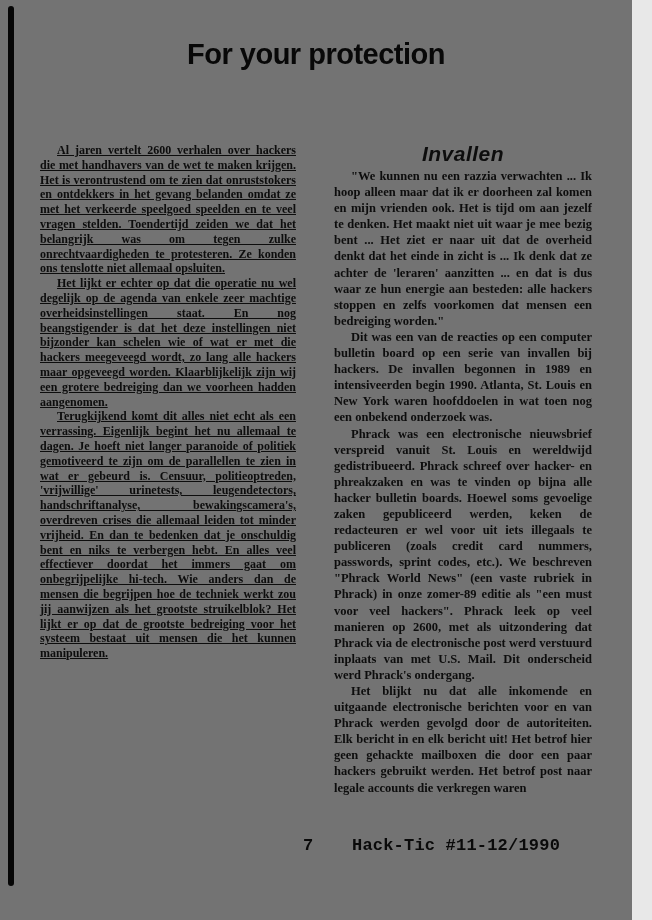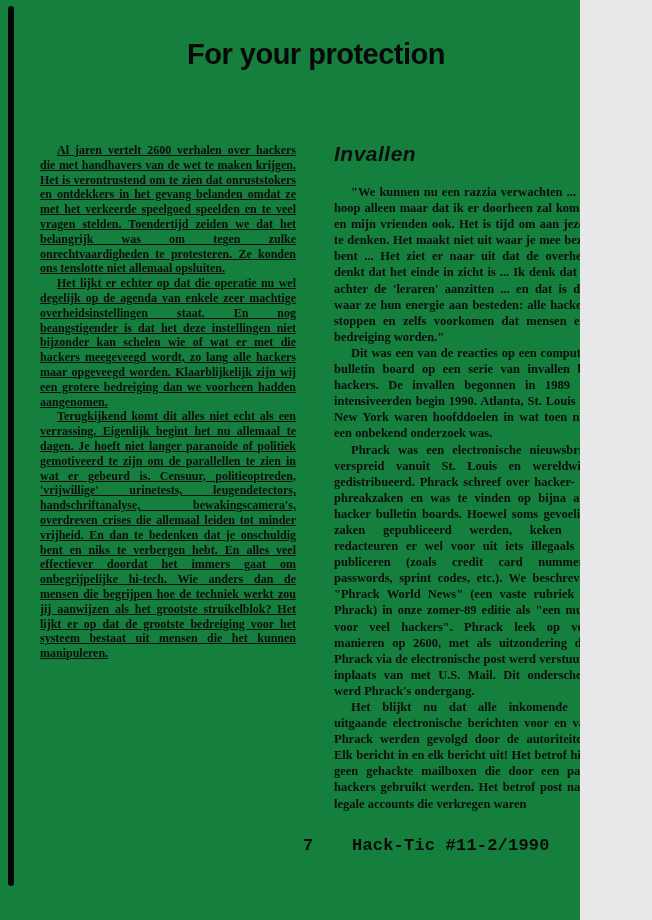--- a/index.html
+++ b/index.html
@@ -3,22 +3,22 @@
 <meta charset="utf-8">
 <style>
   html, body { margin: 0; padding: 0; }
   body {
     width: 652px; height: 920px;
     background: #e8e8e8;
     font-family: "Liberation Serif", serif;
   }
   .page {
     position: relative;
-    width: 580px; height: 920px;
-    background: #15803d;
+    width: 632px; height: 920px;
+    background: #737373;
     overflow: hidden;
     color: #0d0d0d;
   }
   
   .scan-edge-bar {
     position: absolute;
     left: 8px; top: 6px;
     width: 6px; height: 880px;
     background: #060606;
     border-radius: 3px;
@@ -65,23 +65,23 @@
   }
   .body-par {
     margin: 0;
     text-indent: 17px;
   }
   .section-heading {
     font-family: "Liberation Sans", sans-serif;
     font-style: italic;
     font-weight: 700;
     font-size: 21px;
-    text-align: left;
+    text-align: center;
     line-height: 22px;
-    margin-bottom: 19px;
+    margin-bottom: 3px;
     letter-spacing: 0.5px;
   }
   .footer-pagenum {
     position: absolute;
     left: 303px; top: 836px;
     font-family: "Liberation Mono", "DejaVu Sans Mono", monospace;
     font-weight: 700;
     font-size: 17px;
     color: #0a0a0a;
   }
@@ -117,15 +117,15 @@
     <div>
         <p class="body-par">"We kunnen nu een razzia verwachten ... Ik hoop alleen maar dat ik er doorheen zal komen en mijn vrienden ook. Het is tijd om aan jezelf te denken. Het maakt niet uit waar je mee bezig bent ... Het ziet er naar uit dat de overheid denkt dat het einde in zicht is ... Ik denk dat ze achter de 'leraren' aanzitten ... en dat is dus waar ze hun energie aan besteden: alle hackers stoppen en zelfs voorkomen dat mensen een bedreiging worden."</p>
         <p class="body-par">Dit was een van de reacties op een computer bulletin board op een serie van invallen bij hackers. De invallen begonnen in 1989 en intensiveerden begin 1990. Atlanta, St. Louis en New York waren hoofddoelen in wat toen nog een onbekend onderzoek was.</p>
         <p class="body-par">Phrack was een electronische nieuwsbrief verspreid vanuit St. Louis en wereldwijd gedistribueerd. Phrack schreef over hacker- en phreakzaken en was te vinden op bijna alle hacker bulletin boards. Hoewel soms gevoelige zaken gepubliceerd werden, keken de redacteuren er wel voor uit iets illegaals te publiceren (zoals credit card nummers, passwords, sprint codes, etc.). We beschreven "Phrack World News" (een vaste rubriek in Phrack) in onze zomer-89 editie als "een must voor veel hackers". Phrack leek op veel manieren op 2600, met als uitzondering dat Phrack via de electronische post werd verstuurd inplaats van met U.S. Mail. Dit onderscheid werd Phrack's ondergang.</p>
         <p class="body-par">Het blijkt nu dat alle inkomende en uitgaande electronische berichten voor en van Phrack werden gevolgd door de autoriteiten. Elk bericht in en elk bericht uit! Het betrof hier geen gehackte mailboxen die door een paar hackers gebruikt werden. Het betrof post naar legale accounts die verkregen waren</p>
       </div>
   </div>
 
   <div class="footer-pagenum">7</div>
 
-  <div class="footer-issue">Hack-Tic #11-2/1990</div>
+  <div class="footer-issue">Hack-Tic #11-12/1990</div>
 
 </div>
 
 </body></html>

